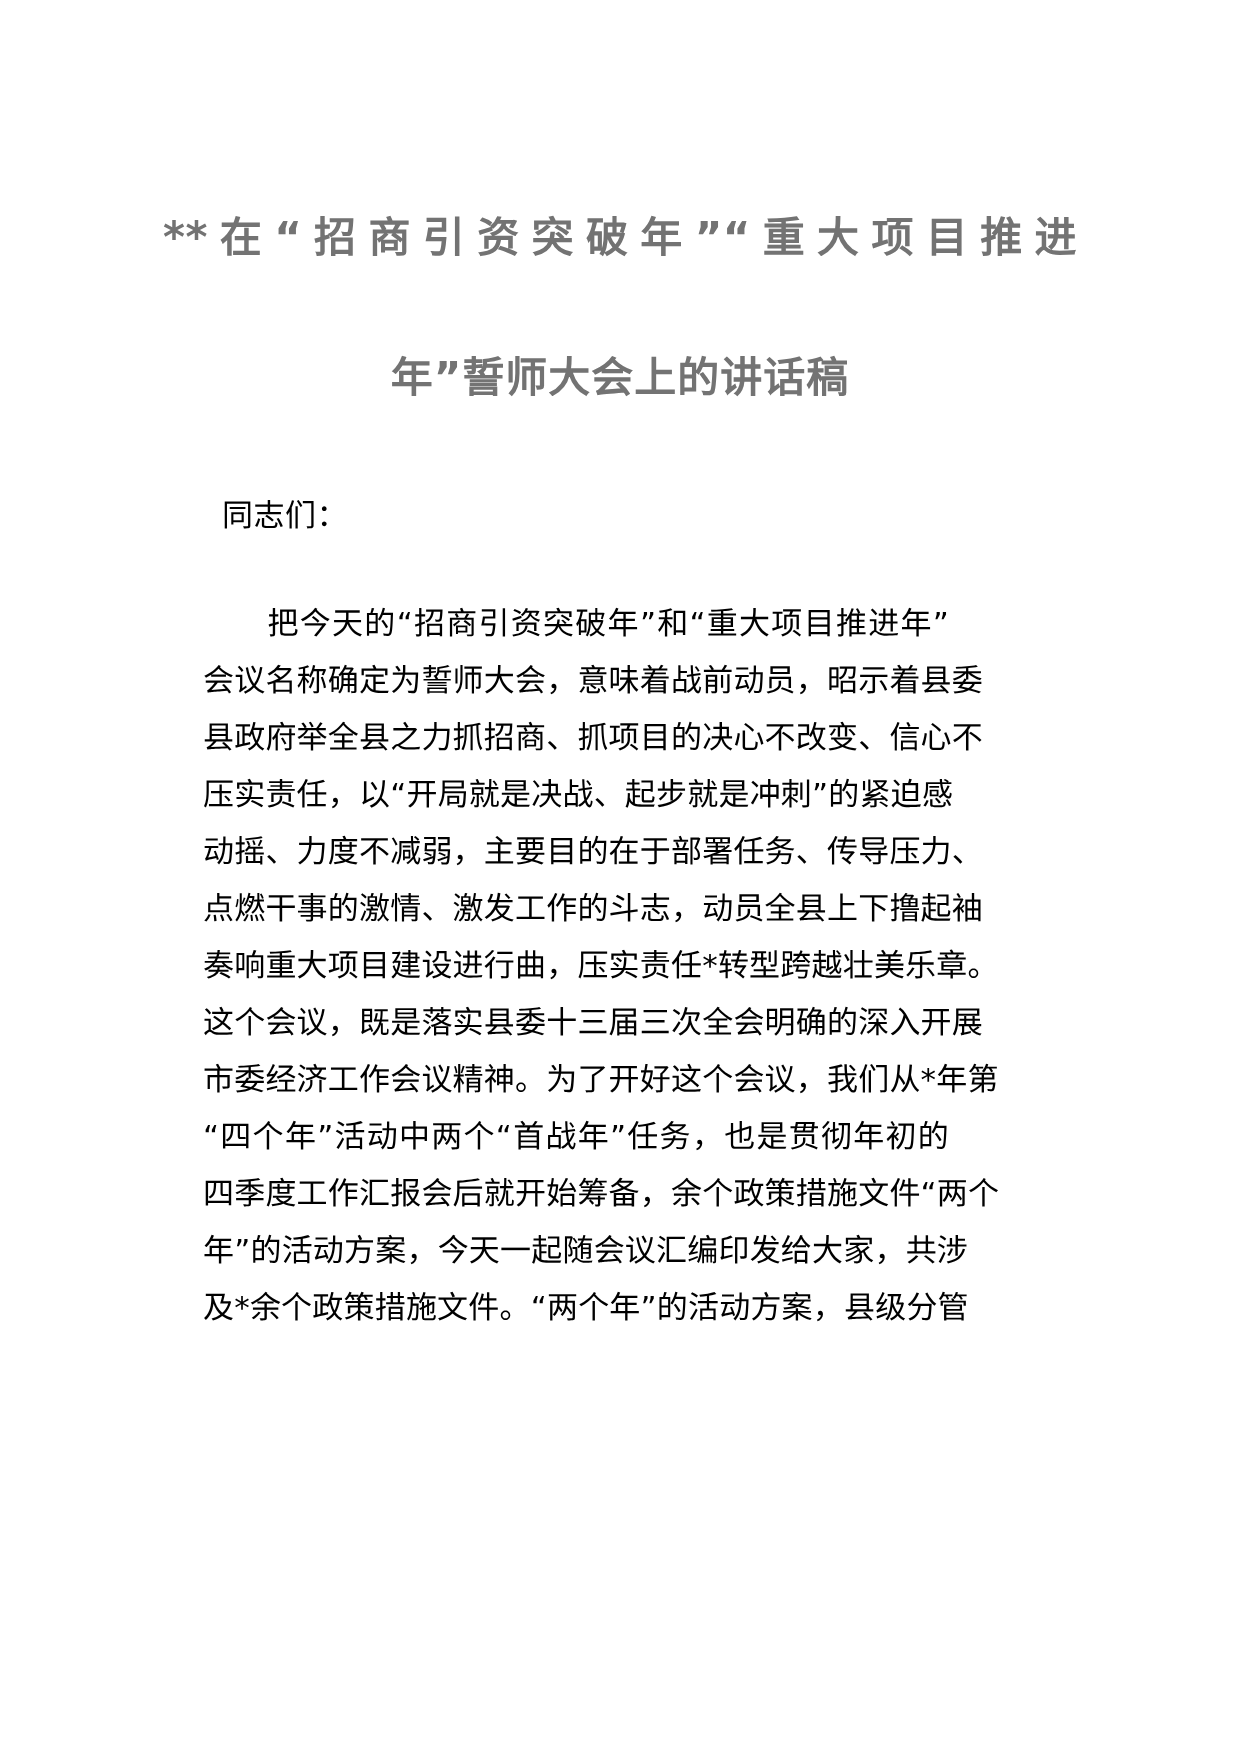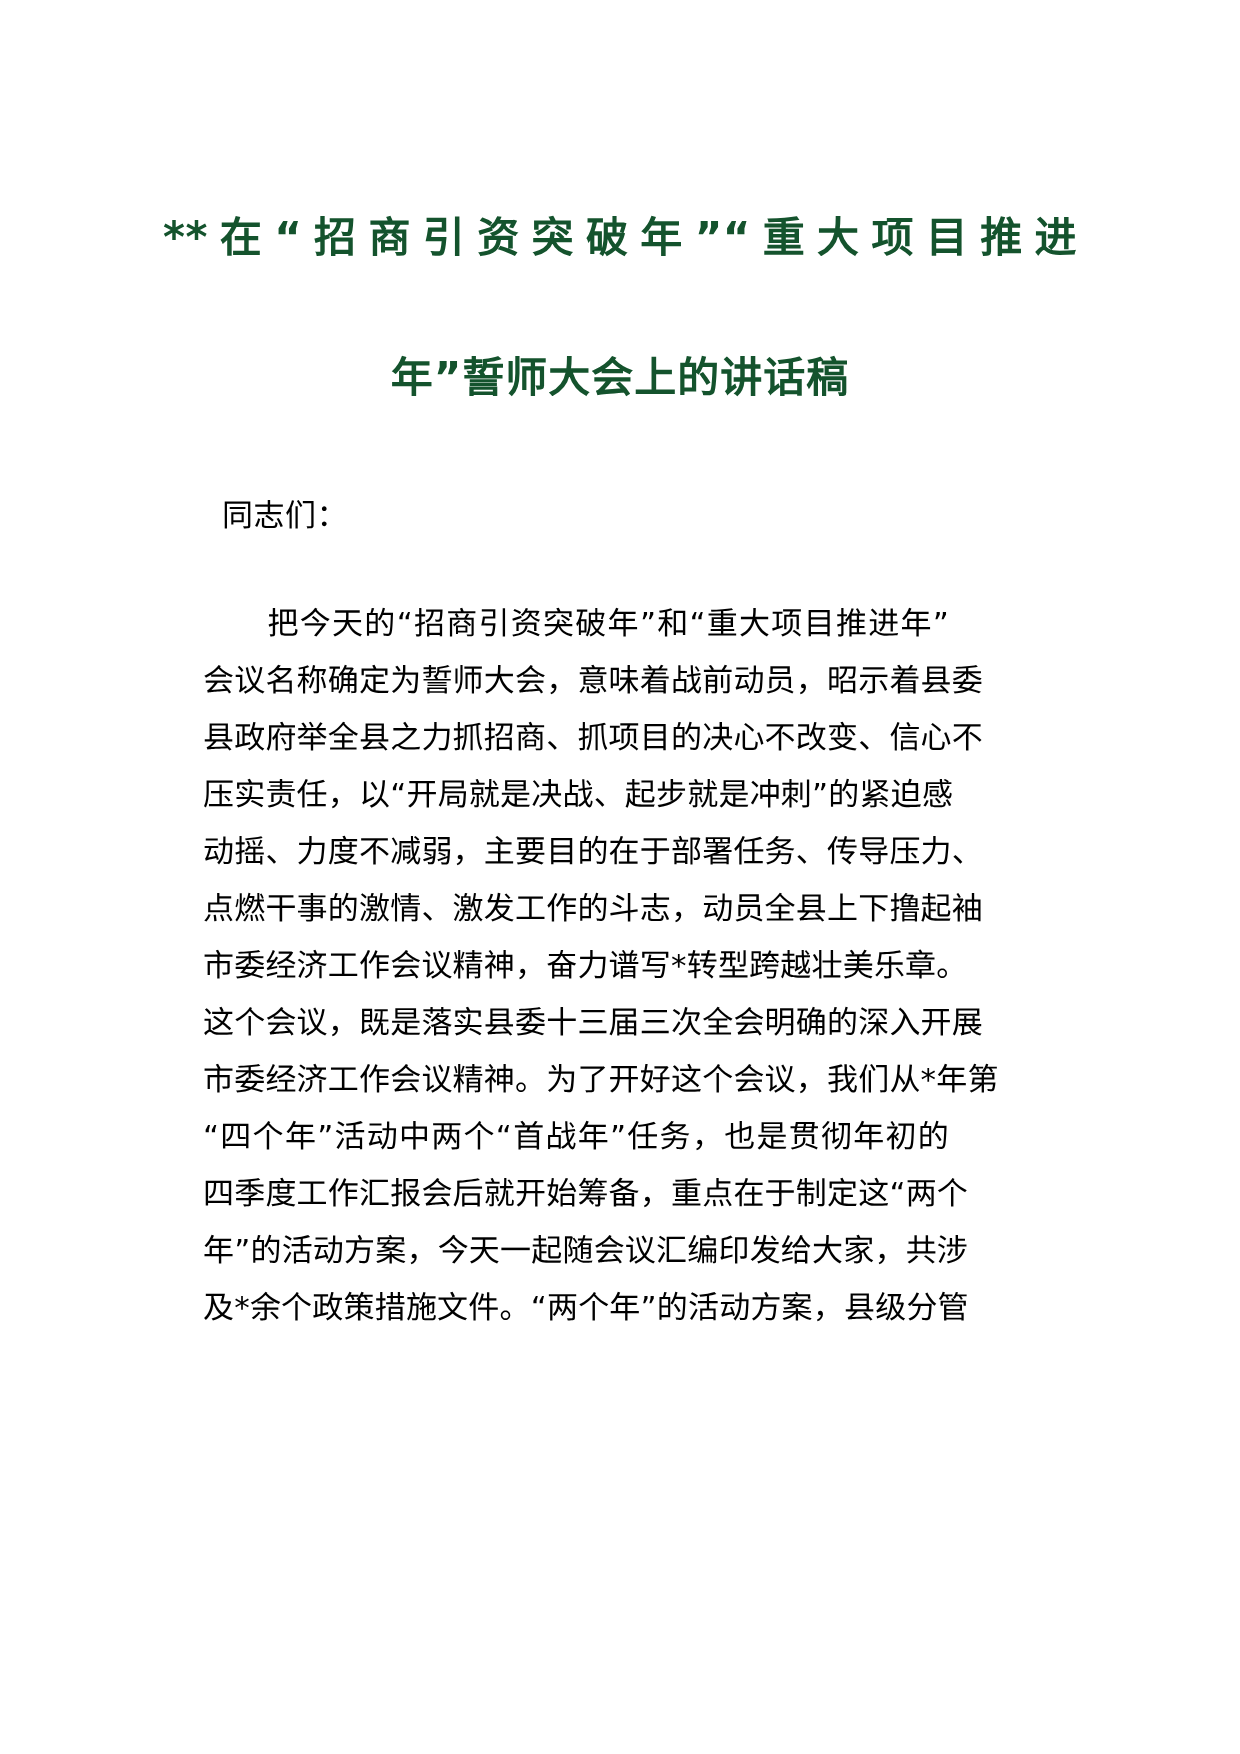--- a/index.html
+++ b/index.html
@@ -33,21 +33,21 @@
     left: 163px;
     top: 168px;
     width: 914px;
     font-size: 42px;
     font-weight: 700;
     line-height: 140px;
     letter-spacing: 0.5px;
     text-align: justify;
     text-align-last: justify;
     word-break: break-all;
-    color: #14532d;
+    color: #737373;
   }
   .doc-title .tline {
     display: block;
     text-align: justify;
     text-align-last: justify;
     white-space: nowrap;
   }
   .doc-title .tline.last {
     text-align: right;
     text-align-last: center;
@@ -97,22 +97,22 @@
 
   <div class="salutation">同志们：</div>
 
   <div class="body-block">
     <span class="bline">　　把今天的“招商引资突破年”和“重大项目推进年”</span>
     <span class="bline">会议名称确定为誓师大会，意味着战前动员，昭示着县委</span>
     <span class="bline">县政府举全县之力抓招商、抓项目的决心不改变、信心不</span>
     <span class="bline">压实责任，以“开局就是决战、起步就是冲刺”的紧迫感</span>
     <span class="bline">动摇、力度不减弱，主要目的在于部署任务、传导压力、</span>
     <span class="bline">点燃干事的激情、激发工作的斗志，动员全县上下撸起袖</span>
-    <span class="bline">市委经济工作会议精神，奋力谱写*转型跨越壮美乐章。</span>
+    <span class="bline">奏响重大项目建设进行曲，压实责任*转型跨越壮美乐章。</span>
     <span class="bline">这个会议，既是落实县委十三届三次全会明确的深入开展</span>
     <span class="bline">市委经济工作会议精神。为了开好这个会议，我们从*年第</span>
     <span class="bline">“四个年”活动中两个“首战年”任务，也是贯彻年初的</span>
-    <span class="bline">四季度工作汇报会后就开始筹备，重点在于制定这“两个</span>
+    <span class="bline">四季度工作汇报会后就开始筹备，余个政策措施文件“两个</span>
     <span class="bline">年”的活动方案，今天一起随会议汇编印发给大家，共涉</span>
     <span class="bline">及*余个政策措施文件。“两个年”的活动方案，县级分管</span>
   </div>
 
 </div>
 
 </body></html>

